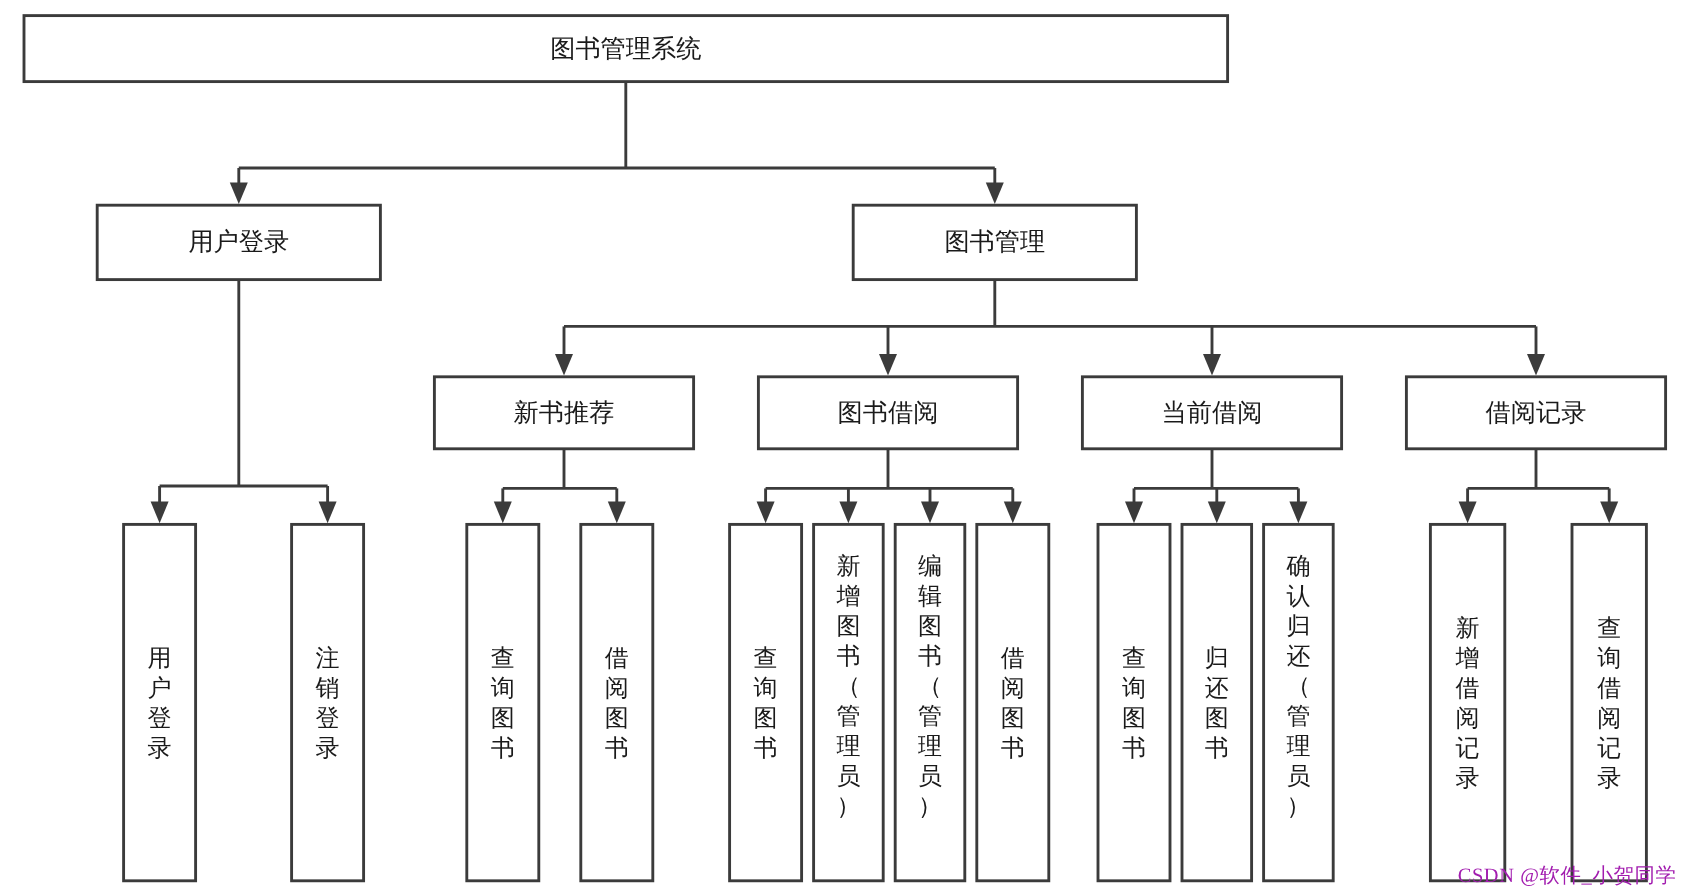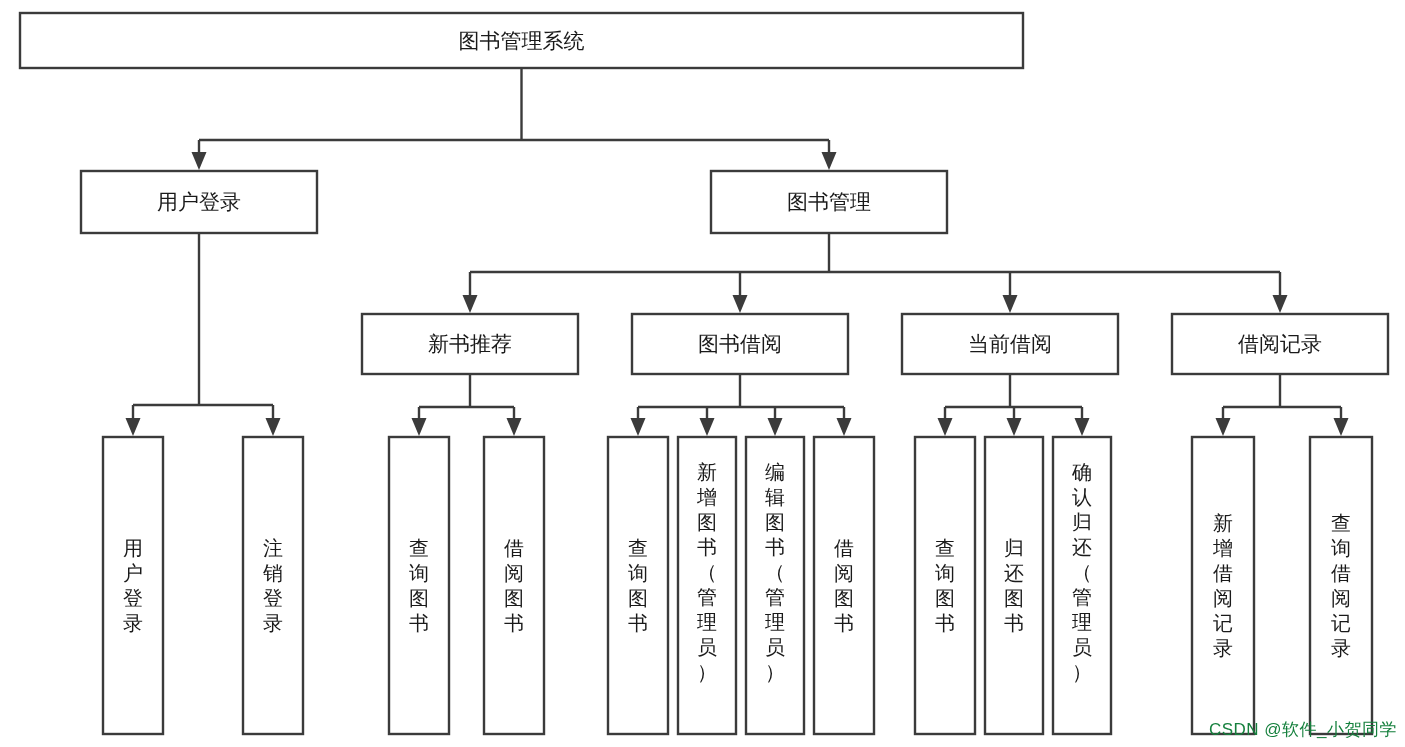--- a/index.html
+++ b/index.html
@@ -45,23 +45,23 @@
     fill: none;
   }
   .edge-arrow {
     fill: #3b3b3b;
     stroke: none;
   }
   .watermark {
     position: absolute;
     right: 8px;
     bottom: 6px;
-    font-family: Liberation Sans, sans-serif;
+    font-family: Liberation Serif, serif;
     font-size: 17px;
-    color: #15803d;
+    color: #a21caf;
     white-space: nowrap;
     letter-spacing: 0.5px;
     user-select: none;
   }
 </style>
 </head>
 <body>
 
 <div id="diagram-root">
   <svg id="diagram-svg" width="1405" height="747" viewBox="0 0 1405 747" xmlns="http://www.w3.org/2000/svg">

